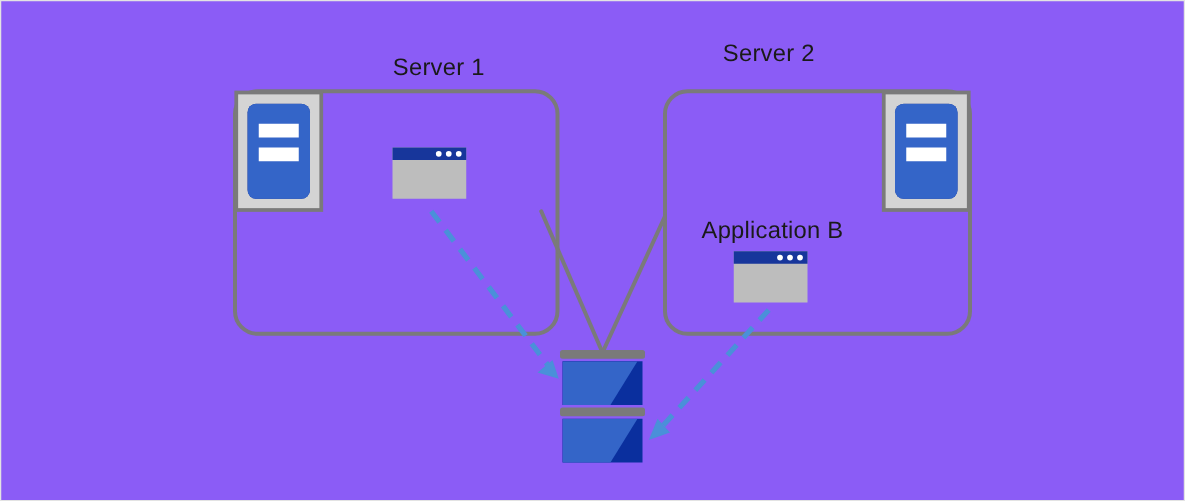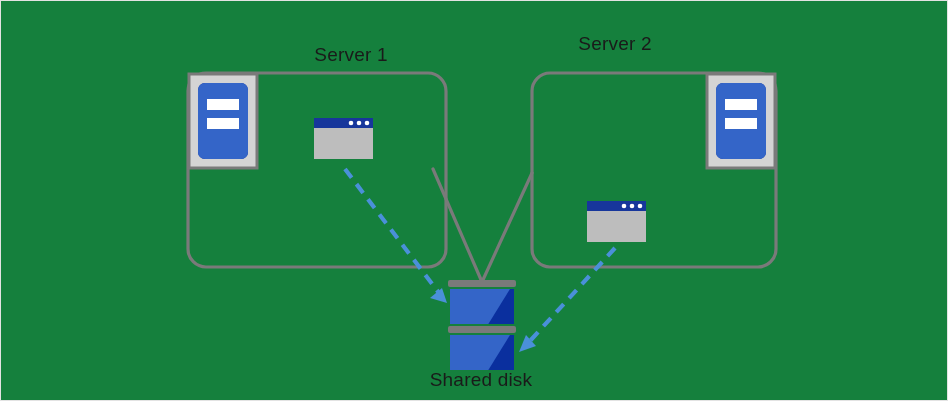--- a/index.html
+++ b/index.html
@@ -4,21 +4,21 @@
 <style>
   html, body {
     margin: 0;
     padding: 0;
     background: #ffffff;
   }
   #canvas {
     position: relative;
     width: 948px;
     height: 401px;
-    background: #15803d;
+    background: #8b5cf6;
     border: 1px solid #e3e3e3;
     box-sizing: border-box;
     overflow: hidden;
     font-family: "Liberation Sans", sans-serif;
   }
   #diagram-svg {
     position: absolute;
     left: 0;
     top: 0;
     width: 948px;
@@ -135,16 +135,16 @@
       <polygon points="518,351 535,345 525,334" fill="#4a90d9"></polygon>
     </g>
 
   </svg>
 
   <div class="dgm-label centered" id="server1-title">Server 1</div>
 
   <div class="dgm-label centered" id="server2-title">Server 2</div>
 
 
+  <div class="dgm-label centered" id="app-b-label">Application B</div>
 
-  <div class="dgm-label centered" id="disk-label">Shared disk</div>
 
 </div>
 
 </body></html>

